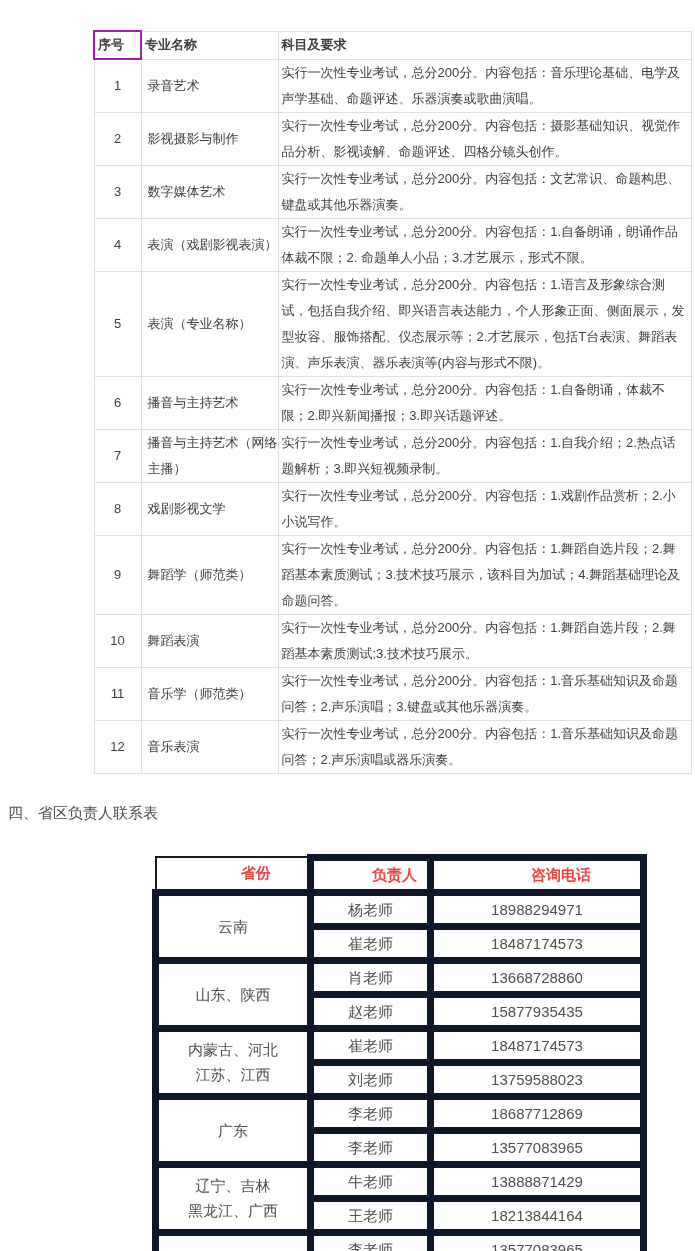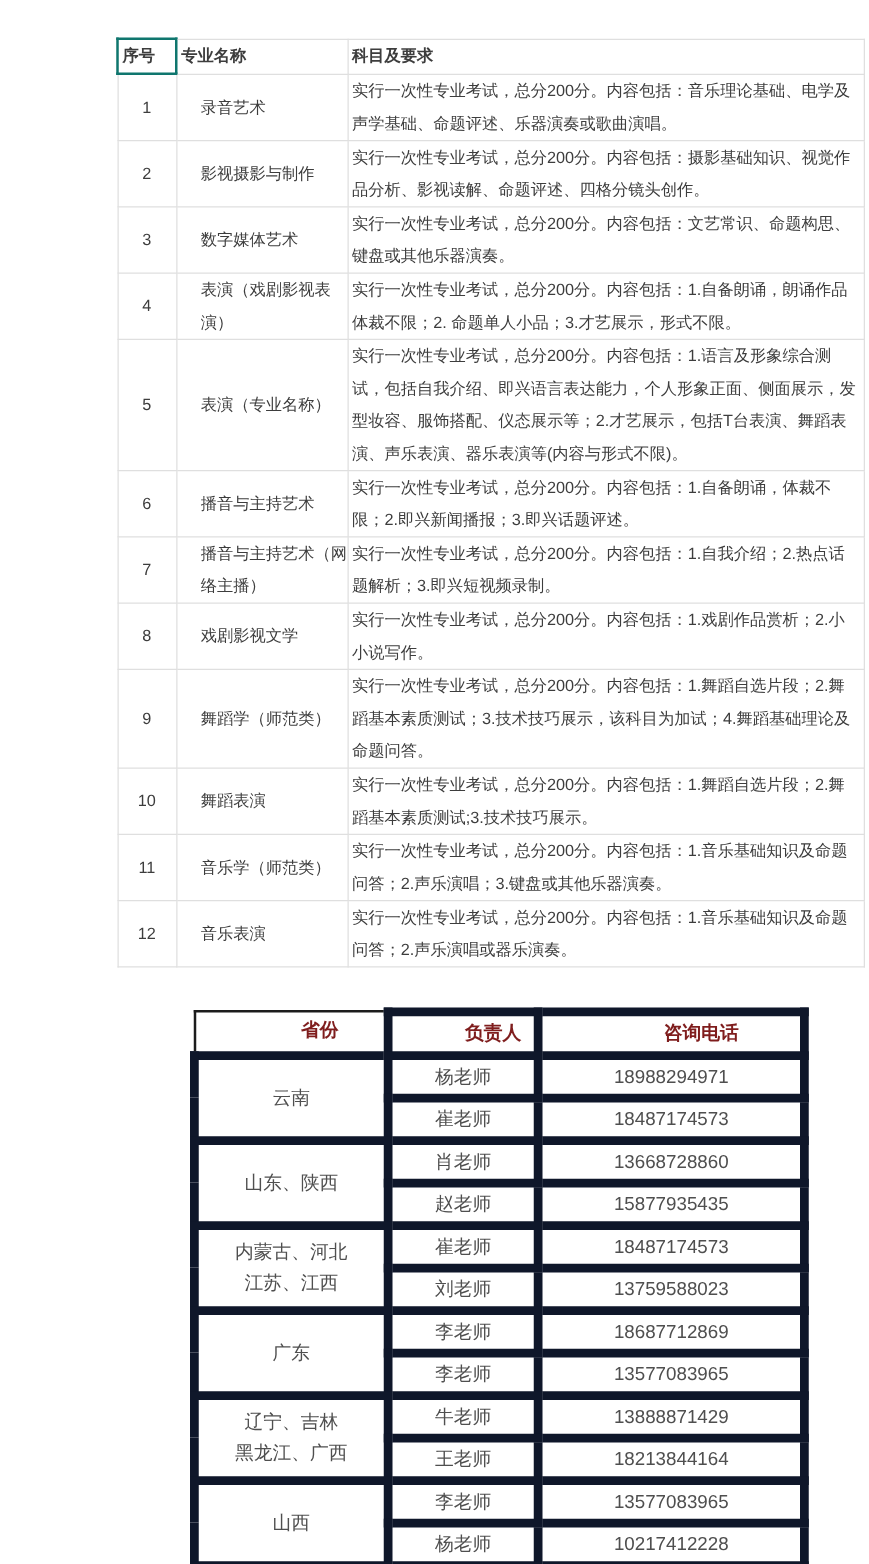--- a/index.html
+++ b/index.html
@@ -31,28 +31,28 @@
     padding: 0;
     word-break: break-all;
   }
   table.exam th {
     font-weight: bold;
     text-align: left;
     height: 26px;
     padding-left: 3px;
   }
   table.exam th.hl {
-    border: 2px solid #0f766e;
+    border: 2px solid #a21caf;
     margin-top: 34px;
   }
   table.exam td.no {
     text-align: center;
   }
   table.exam td.major {
-    padding-left: 19px;
+    padding-left: 6px;
   }
   table.exam td.req {
     padding: 0 4px 0 3px;
     margin-left: 36px;
   }
 
   
   .section-heading {
     margin: 29px 0 0 8px;
     font-size: 15px;
@@ -74,21 +74,21 @@
   table.contacts th,
   table.contacts td {
     border: 7px solid #0f172a;
     padding: 0;
     vertical-align: middle;
   }
   table.contacts th {
     font-weight: bold;
     height: 28px;
     line-height: 28px;
-    color: #7f1d1d;
+    color: #ef4444;
     padding-left: 48px;
   }
   table.contacts th.hl {
     border: 2px solid #1c1c1c;
   }
   table.contacts td {
     height: 27px;
     line-height: 27px;
   }
   table.contacts td.province div {
@@ -170,20 +170,21 @@
           <td class="req">实行一次性专业考试，总分200分。内容包括：1.音乐基础知识及命题问答；2.声乐演唱；3.键盘或其他乐器演奏。</td>
         </tr>
         <tr>
           <td class="no">12</td>
           <td class="major">音乐表演</td>
           <td class="req">实行一次性专业考试，总分200分。内容包括：1.音乐基础知识及命题问答；2.声乐演唱或器乐演奏。</td>
         </tr>
       </tbody>
   </table>
 
+  <h2 class="section-heading">四、省区负责人联系表</h2>
 
   <table class="contacts">
     <colgroup>
       <col style="width:155px">
       <col style="width:120px">
       <col style="width:213px">
     </colgroup>
     <thead>
       <tr>
         <th class="hl">省份</th>

